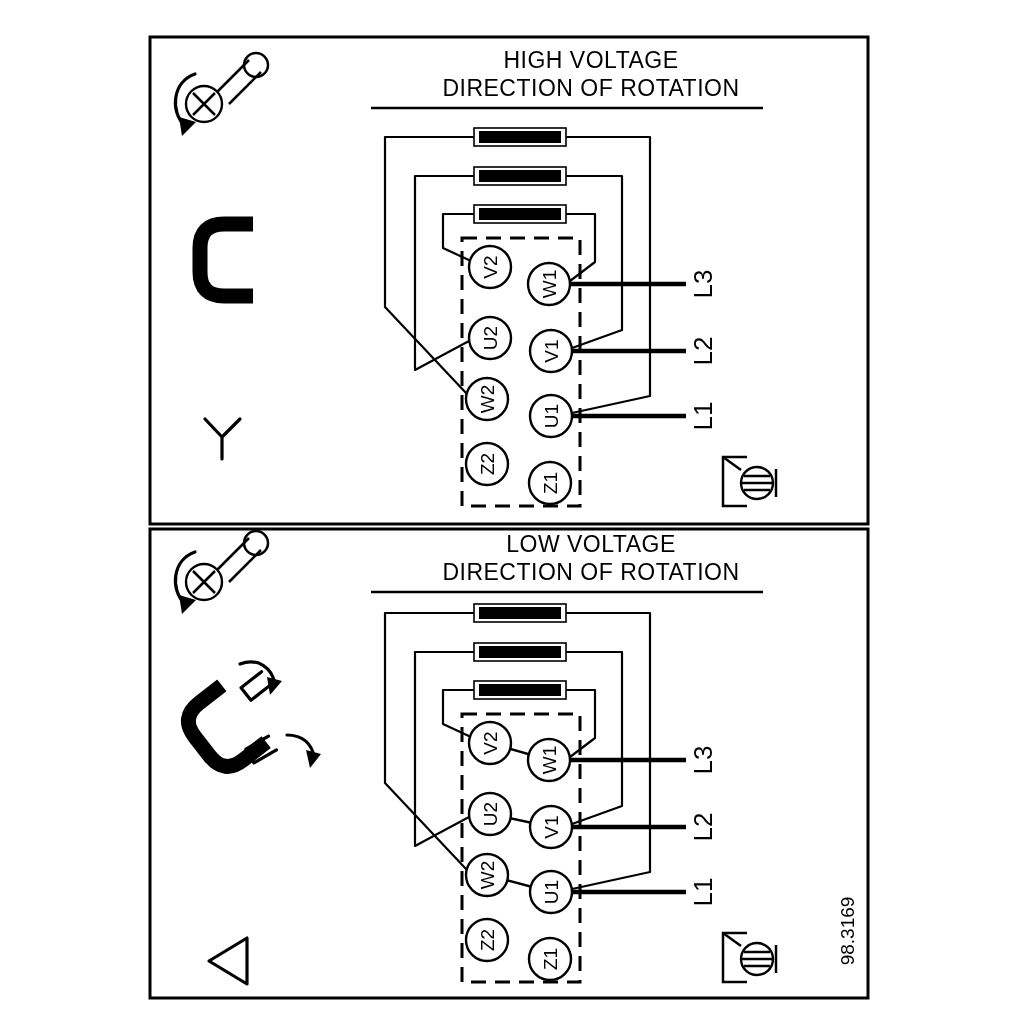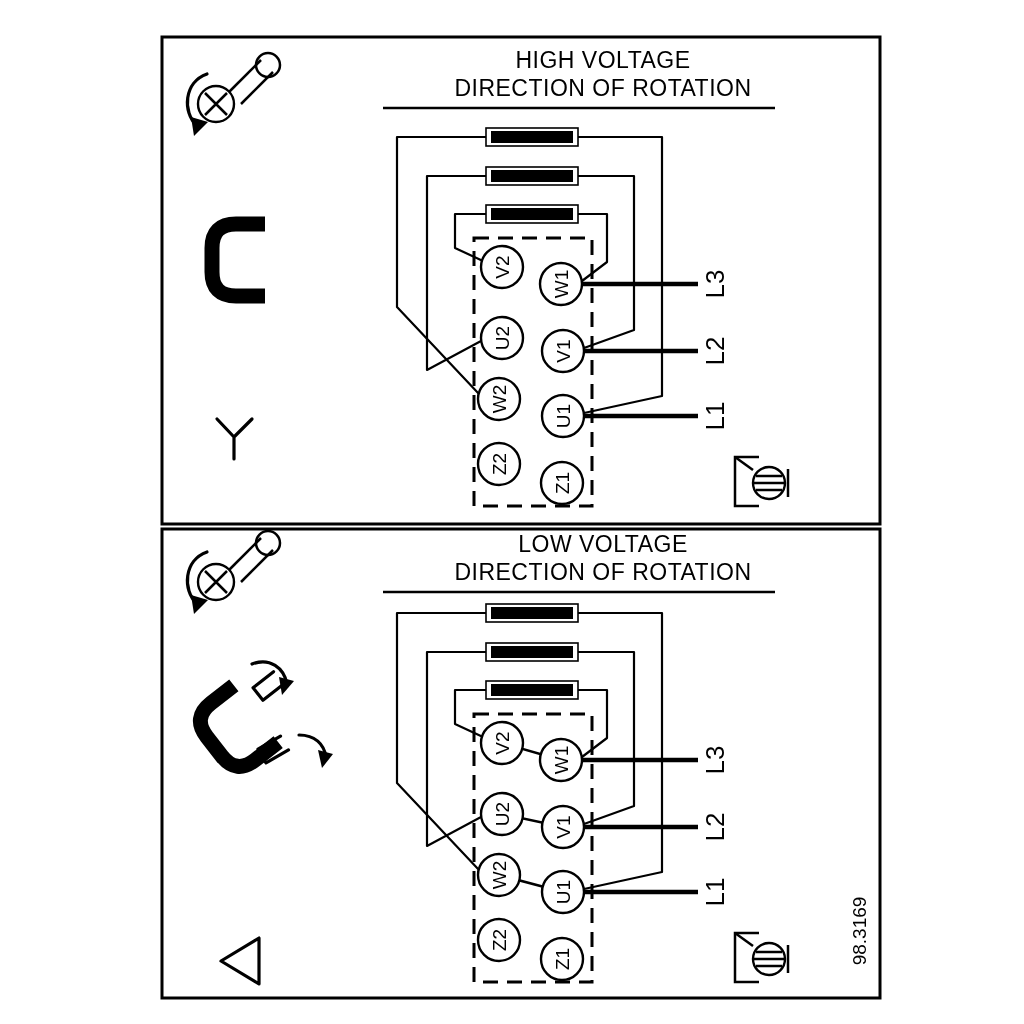--- a/index.html
+++ b/index.html
@@ -1,16 +1,16 @@
 <!DOCTYPE html>
 <html><head>
 <meta charset="utf-8">
 <style>
   html,body{margin:0;padding:0;background:#ffffff;}
-  .stage{position:relative;width:956px;height:1024px;background:#ffffff;overflow:hidden;padding-left:12px;}
+  .stage{position:relative;width:956px;height:1024px;background:#ffffff;overflow:hidden;}
   svg{display:block;}
   svg text{font-family:"Liberation Sans", sans-serif;fill:#000;}
   .frame{fill:none;stroke:#000;stroke-width:3;}
   .wire{fill:none;stroke:#000;stroke-width:2.2;stroke-linejoin:round;}
   .wire25{fill:none;stroke:#000;stroke-width:2.5;}
   .wire3{fill:none;stroke:#000;stroke-width:3.2;stroke-linecap:round;stroke-linejoin:round;}
   .linkC{fill:none;stroke:#000;stroke-width:15;}
   .supply{stroke:#000;stroke-width:4.5;}
   .terminal{fill:#fff;stroke:#000;stroke-width:2.4;}
   .tbox{fill:none;stroke:#000;stroke-width:3;stroke-dasharray:15 9;}

